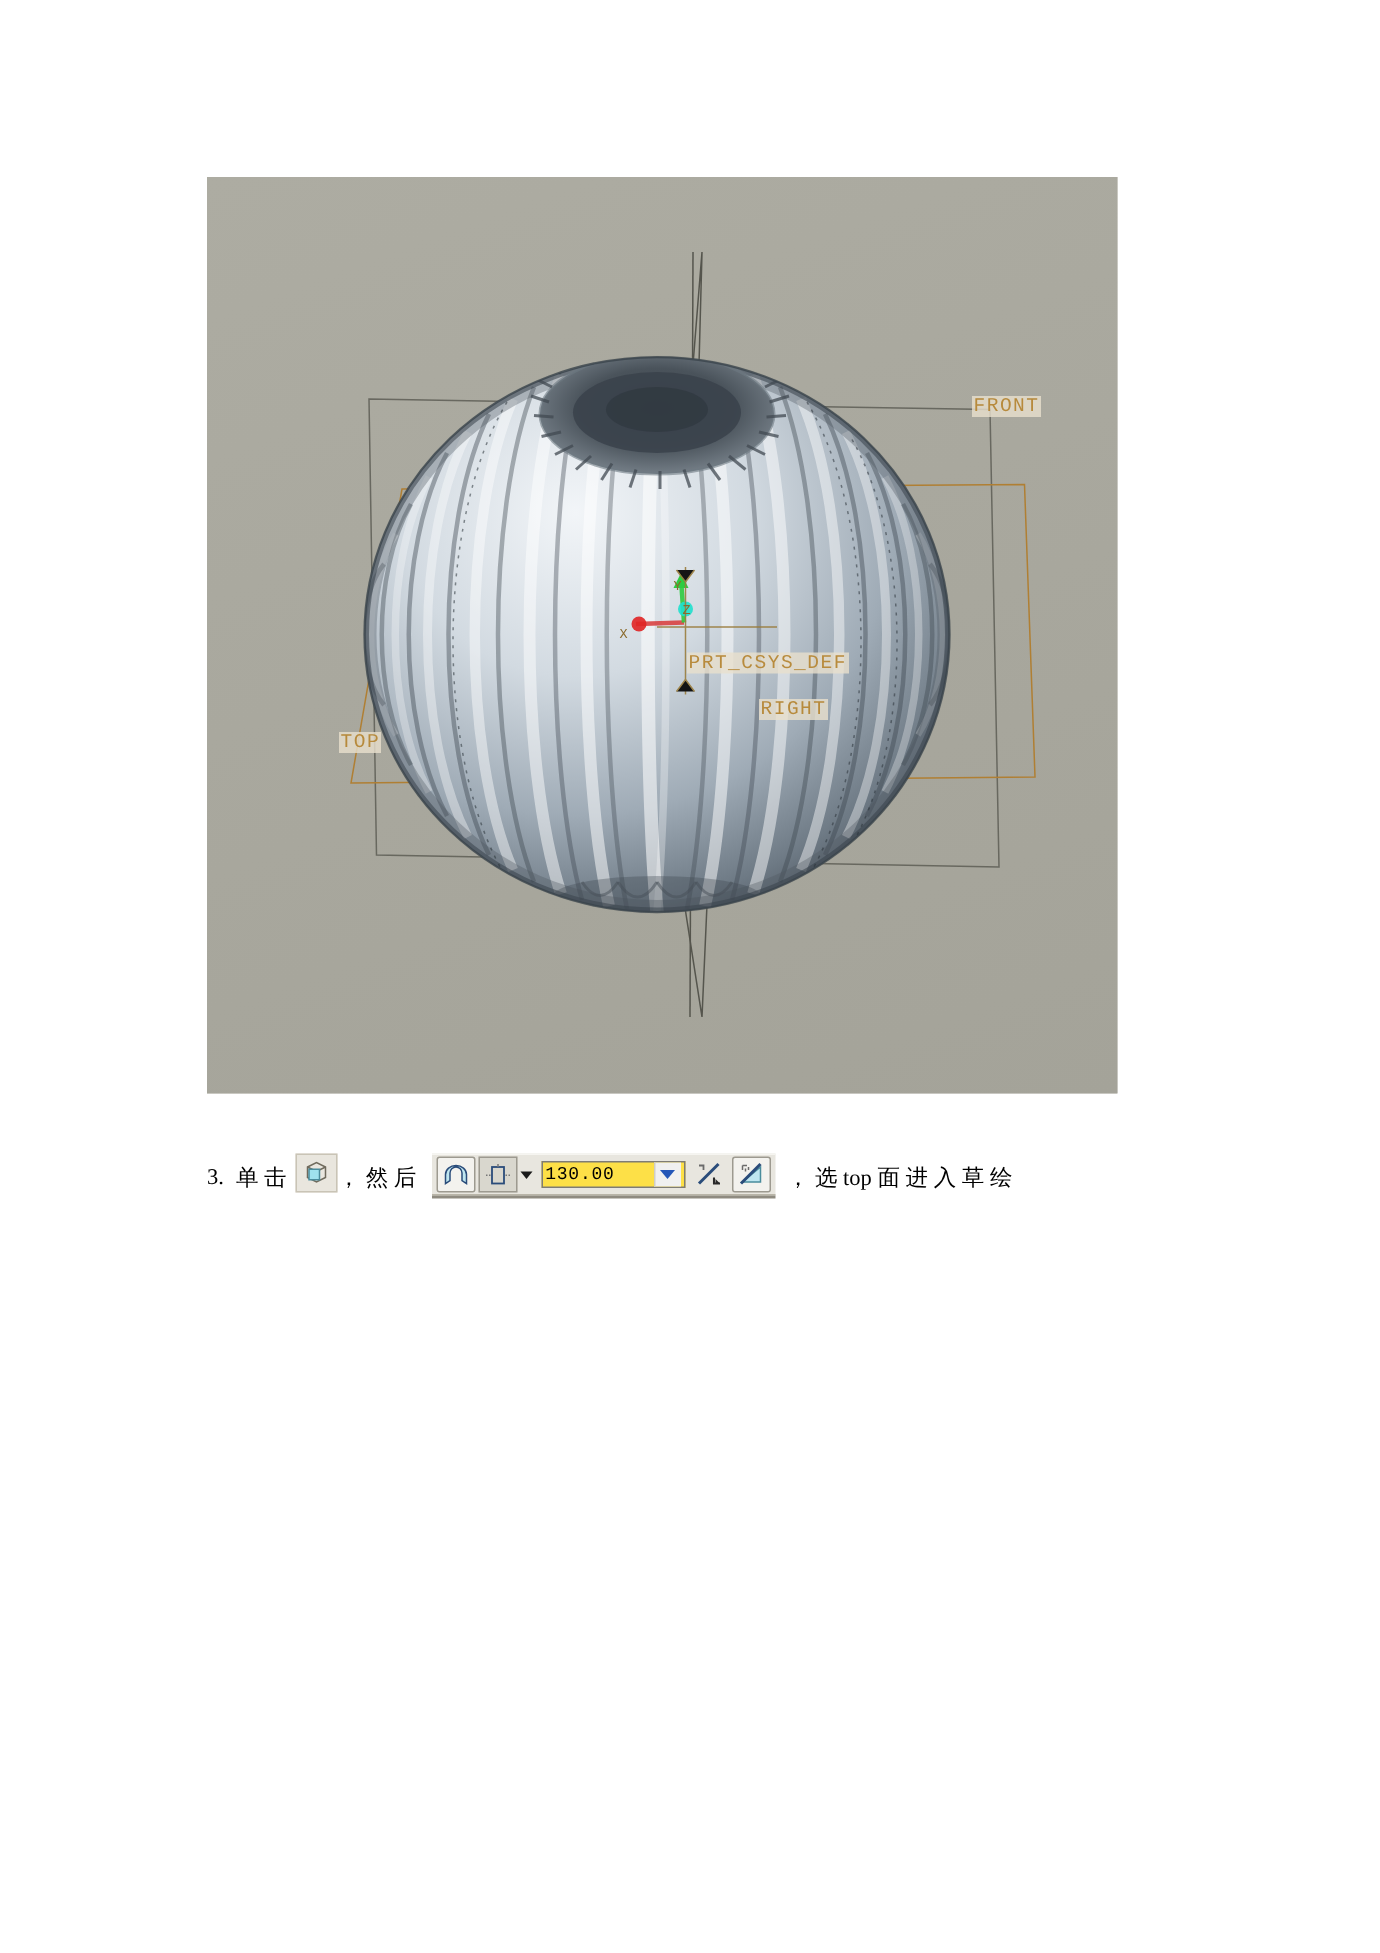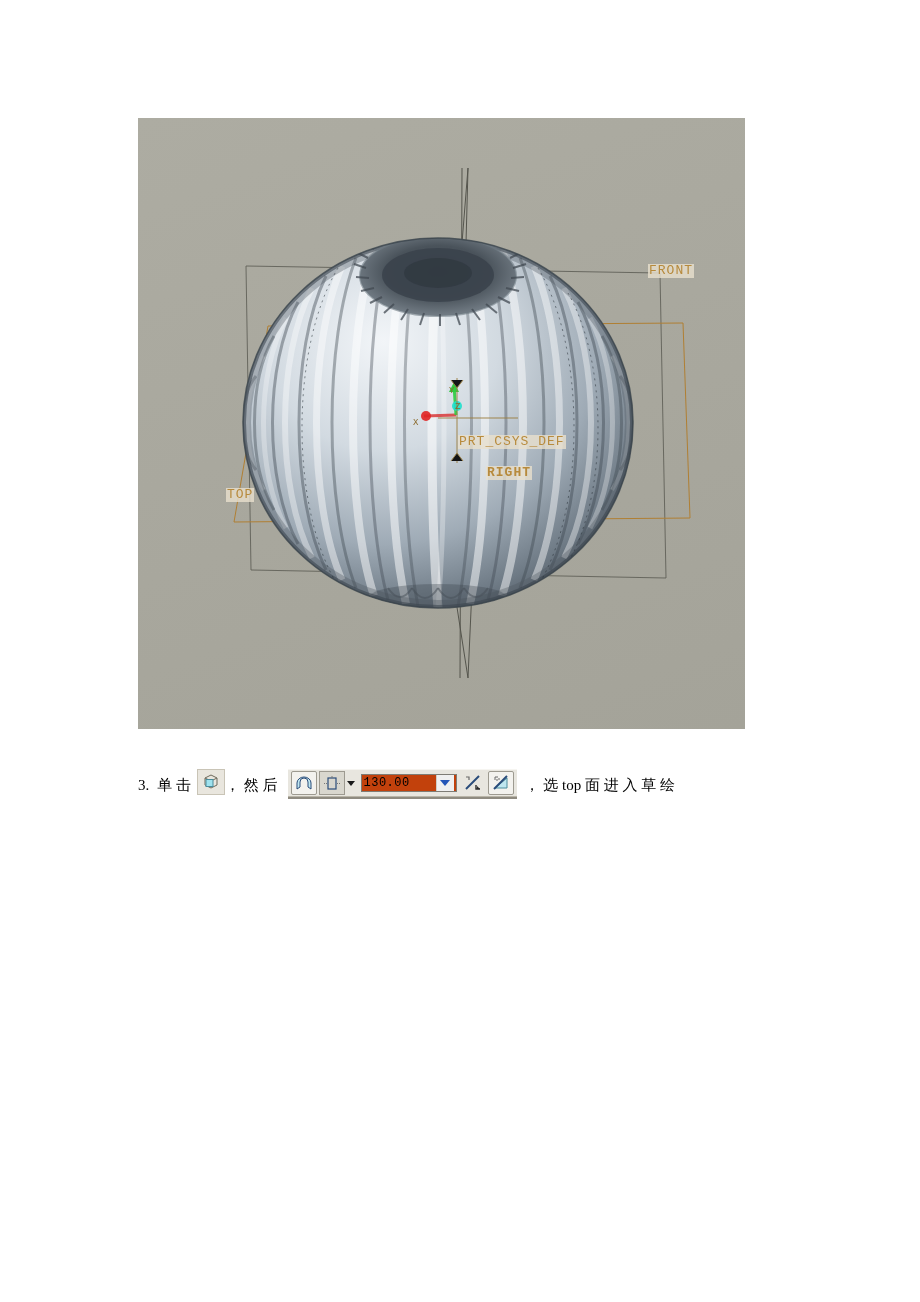--- a/index.html
+++ b/index.html
@@ -54,21 +54,21 @@
     font-size: 13px;
     letter-spacing: 1px;
     color: #b78a3c;
     background: rgba(233, 224, 205, 0.80);
     padding: 0 1px;
     line-height: 14px;
     white-space: nowrap;
   }
   #label-front { left: 510px; top: 146px; }
   #label-top   { left: 88px;  top: 370px; }
-  #label-right { left: 348px; top: 348px; font-weight: bold; }
+  #label-right { left: 368px; top: 348px; }
   #label-csys  { left: 320px; top: 285px; color:#b88b3d;margin-top:32px; }
 
   
   .axis-letter {
     position: absolute;
     font-family: "Liberation Mono", monospace;
     font-size: 9px;
     color: #8a6a2c;
   }
   #axis-x-letter { left: 275px; top: 300px; }
@@ -145,21 +145,21 @@
     border-left: 4px solid transparent;
     border-right: 4px solid transparent;
     border-top: 5px solid #1a1a1a;
     margin: 0 4px 0 1px;
   }
   .tb-input {
     display: inline-flex;
     align-items: center;
     width: 96px;
     height: 18px;
-    background: #c2410c;
+    background: #fde047;
     border: 1px solid #7e7c75;
     margin: 0 2px;
     padding: 0 2px;
     font-family: "Liberation Mono", monospace;
     font-size: 12px;
     color: #000;
     box-sizing: border-box;
     position: relative;
   }
   .tb-input .val { flex: 1; letter-spacing: 0.5px; }

